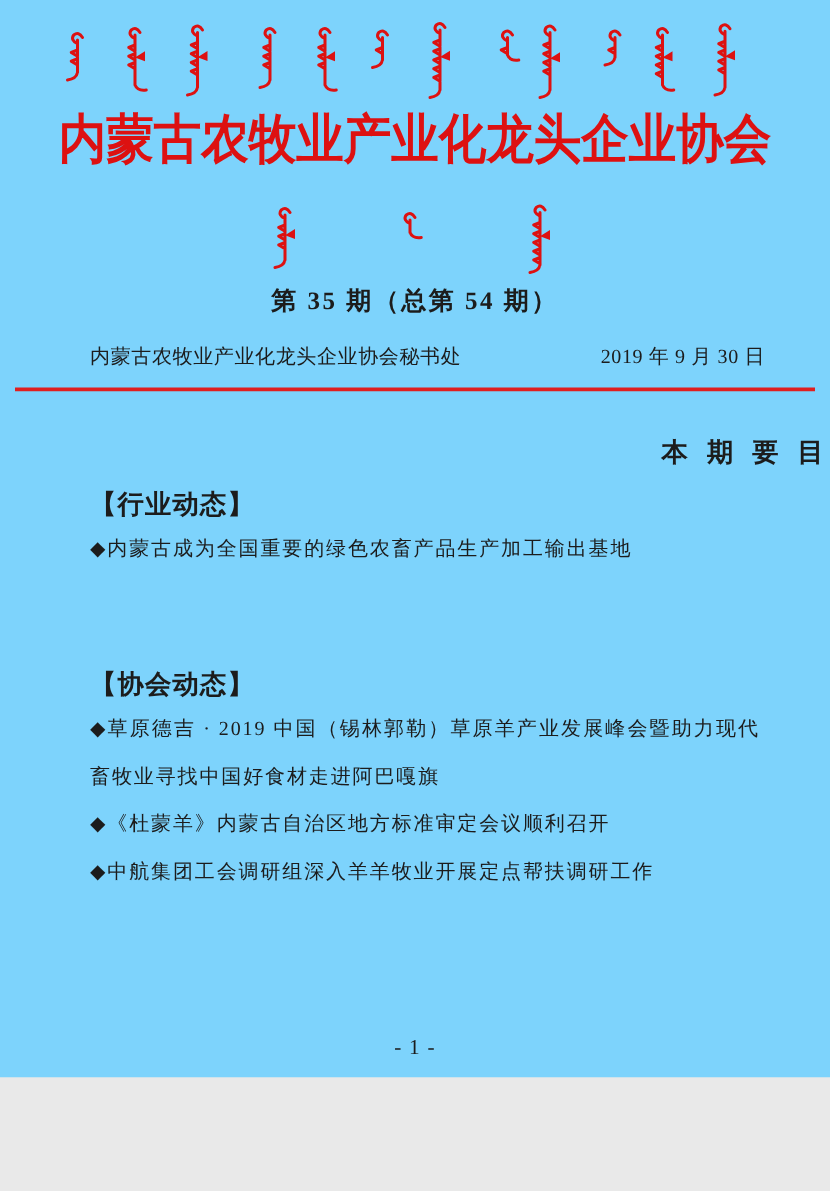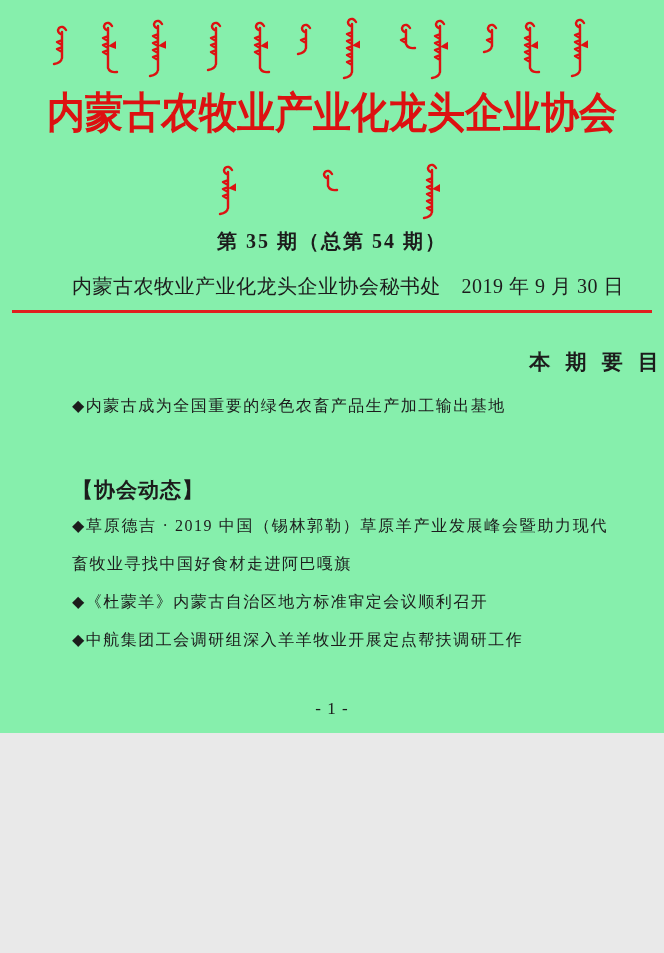--- a/index.html
+++ b/index.html
@@ -1,21 +1,21 @@
 <!DOCTYPE html>
 <html><head>
 <meta charset="utf-8">
 <style>
   * { margin: 0; padding: 0; box-sizing: border-box; }
   html, body { background: #e9e9e9; }
   .page {
     width: 664px;
-    height: 733px;
+    height: 862px;
     margin: 0 auto;
-    background: #86efac;
+    background: #7dd3fc;
     position: relative;
     overflow: hidden;
     padding-top: 10px;
     font-family: "Liberation Serif", "DejaVu Serif", serif;
     color: #1c1c1c;
   }
   .mongol-svg { display: block; width: 664px; }
   .main-title {
     margin-top: 4px;
     text-align: center;
@@ -42,46 +42,46 @@
   .issue-line {
     margin-top: 8px;
     text-align: center;
     font-size: 20px;
     font-weight: bold;
     line-height: 26px;
     letter-spacing: 2px;
   }
   .pub-line {
     margin-top: 20px;
-    padding: 0 40px 0 72px;
+    padding: 0 52px 0 72px;
     display: flex;
     justify-content: space-between;
     align-items: baseline;
-    font-size: 20px;
+    font-size: 16px;
     line-height: 24px;
     letter-spacing: 0.5px;
   }
   .red-rule {
     margin: 12px 12px 0 12px;
     height: 3px;
     background: #e01f1f;
     border: none;
   }
   .contents-heading {
     margin-top: 34px;
     text-align: right;
     font-size: 21px;
     font-weight: bold;
     line-height: 30px;
     letter-spacing: 5px;
   }
   .toc { padding: 0 56px 0 72px; }
   .toc-section { margin-top: 0; }
   .toc-section.first { margin-top: 10px; }
-  .toc-section.gap { margin-top: 48px; }
+  .toc-section.gap { margin-top: 72px; }
   .section-title {
     font-family: "Liberation Sans", "DejaVu Sans", sans-serif;
     font-size: 21px;
     font-weight: bold;
     line-height: 34px;
     letter-spacing: 1px;
   }
   .toc-item {
     font-size: 16px;
     line-height: 38px;
@@ -143,20 +143,21 @@
     <span>2019 年 9 月 30 日</span>
   </div>
 
   <hr class="red-rule">
 
   <div class="contents-heading">本 期 要 目</div>
 
   <div class="toc">
 
     <div class="toc-section first">
+      <div class="section-title">【行业动态】</div>
       <div class="toc-item">◆内蒙古成为全国重要的绿色农畜产品生产加工输出基地</div>
     </div>
 
     <div class="toc-section gap">
       <div class="section-title">【协会动态】</div>
       <div class="toc-item">◆草原德吉 · 2019 中国（锡林郭勒）草原羊产业发展峰会暨助力现代畜牧业寻找中国好食材走进阿巴嘎旗</div>
       <div class="toc-item">◆《杜蒙羊》内蒙古自治区地方标准审定会议顺利召开</div>
       <div class="toc-item">◆中航集团工会调研组深入羊羊牧业开展定点帮扶调研工作</div>
     </div>
 

